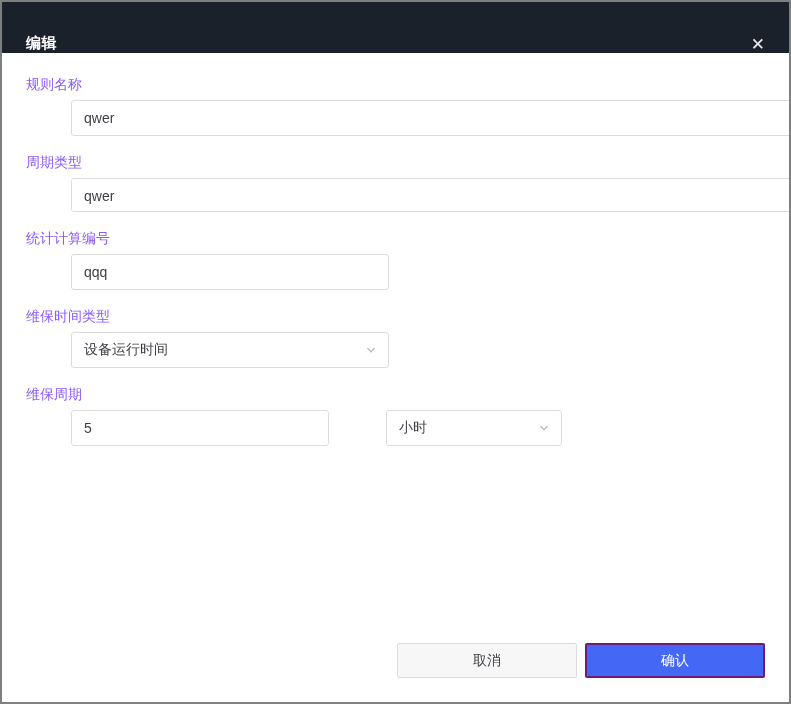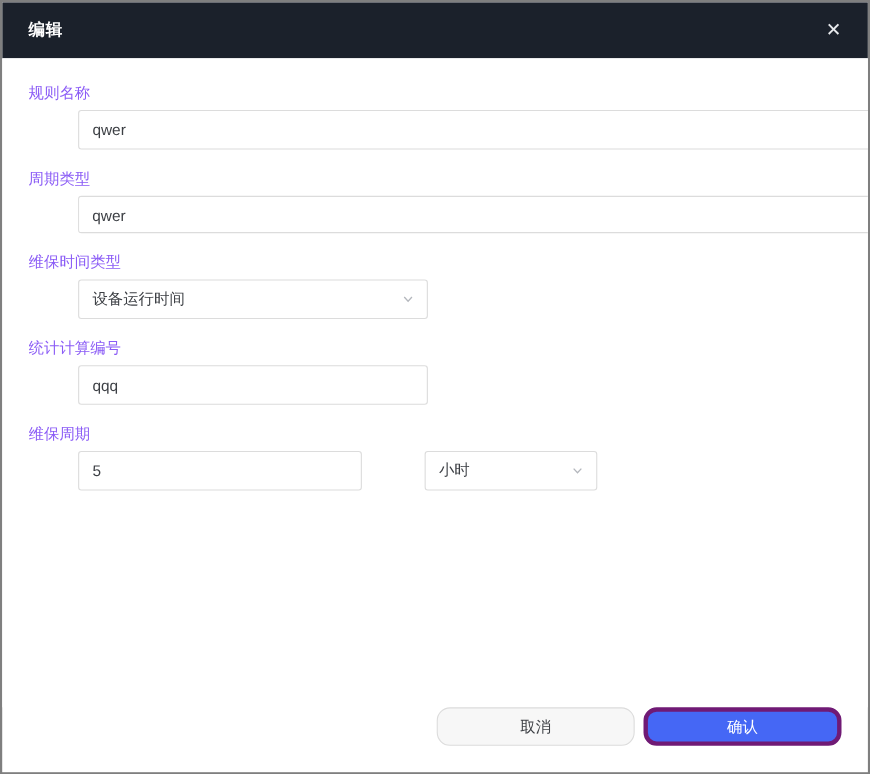--- a/index.html
+++ b/index.html
@@ -16,21 +16,21 @@
     display: flex;
     flex-direction: column;
     overflow: hidden;
   }
   .modal-header {
     height: 51px;
     flex: 0 0 51px;
     background: #1b212b;
     color: #ffffff;
     display: flex;
-    align-items: center;
+    align-items: flex-end;
     justify-content: space-between;
     padding: 0 24px;
   }
   .modal-title {
     font-size: 15px;
     font-weight: bold;
     letter-spacing: 0.5px;
   }
   .close-btn {
     font-size: 17px;
@@ -83,47 +83,47 @@
     display: inline-flex;
     align-items: center;
     justify-content: space-between;
     padding: 0 10px 0 12px;
     cursor: pointer;
     vertical-align: top;
   }
   .select-box .chevron { flex: 0 0 auto; margin-left: 8px; }
   .row { display: flex; align-items: flex-start; }
   .row .gap { width: 12px; flex: 0 0 12px; }
-  .w-unit { width: 157px; }
+  .w-unit { width: 176px; }
   .modal-footer {
     flex: 0 0 auto;
     display: flex;
     justify-content: flex-end;
     align-items: center;
     padding: 0 24px 24px 24px;
   }
   .btn {
     width: 180px;
     height: 35px;
     font-size: 14px;
     font-family: Liberation Mono, monospace;
-    border-radius: 12px;
+    border-radius: 2px;
     cursor: pointer;
     display: inline-flex;
     align-items: center;
     justify-content: center;
   }
   .btn-cancel {
     background: #f7f7f7;
     border: 1px solid #dcdcdc;
     color: #3c3f44;
   }
   .btn-confirm {
     background: #4567f5;
-    border: 4px solid #701a75;
+    border: 2px solid #701a75;
     color: #ffffff;
     margin-left: 8px;
     font-weight: 500;
   }
 </style>
 </head>
 <body>
 
 <div class="modal">
 
@@ -139,32 +139,32 @@
       <input class="text-input full" value="qwer" style="">
     </div>
 
     <div class="field">
       <label>周期类型</label>
       <textarea class="textarea-input" style="">qwer</textarea>
     </div>
 
 
     <div class="field">
+      <label>统计计算编号</label>
+      <input class="text-input w-med" value="qqq" style="">
+    </div>
+
+    <div class="field">
       <label>维保时间类型</label>
       <div class="select-box w-med">
         <span>设备运行时间</span>
         <svg class="chevron" width="14" height="14" viewBox="0 0 14 14">
           <polyline points="3.5,5 7,8.8 10.5,5" fill="none" stroke="#b4b7bd" stroke-width="1.2"></polyline>
         </svg>
       </div>
-    </div>
-
-    <div class="field">
-      <label>统计计算编号</label>
-      <input class="text-input w-med" value="qqq" style="">
     </div>
 
     <div class="field">
       <label>维保周期</label>
       <div class="row">
         <input class="text-input w-num" value="5" style="">
         <span class="gap"></span>
         <div class="select-box w-unit">
           <span>小时</span>
           <svg class="chevron" width="14" height="14" viewBox="0 0 14 14">

